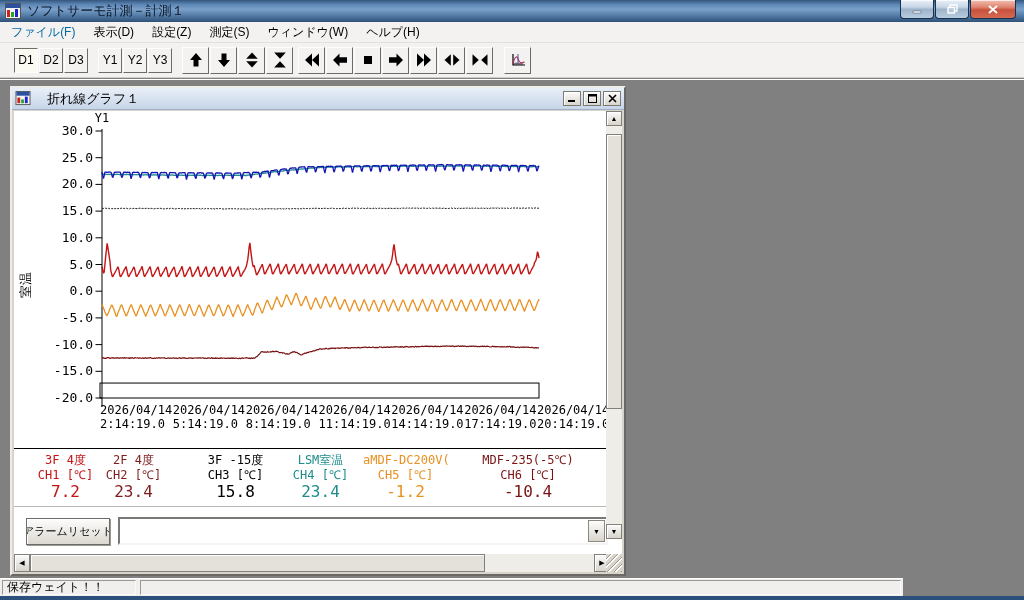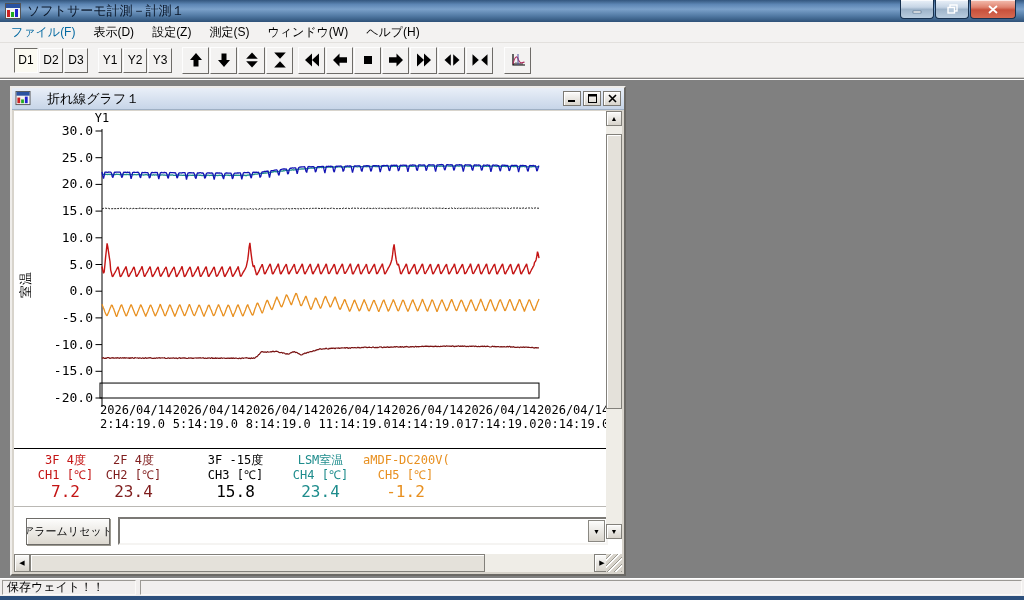--- a/index.html
+++ b/index.html
@@ -120,21 +120,21 @@
   .sthumb {
     position:absolute; background:#e4e1da; border:1px solid #82807a;
     box-shadow:inset 1px 1px 0 #fff;
   }
   .grip {
     position:absolute; right:0; bottom:0; width:16px; height:18px; background:#d8d4cc;
     background-image:repeating-linear-gradient(135deg,transparent 0 3px,#9a988f 3px 4px,#fff 4px 5px);
   }
   
   .statusbar {
-    position:absolute; left:0; bottom:4px; width:1024px; height:18px;
+    position:absolute; left:0; bottom:4px; width:903px; height:18px;
     background:#f1efee; border-top:1px solid #fff; display:flex; padding:1px 2px;
   }
   .spanel {
     border:1px solid; border-color:#9b9994 #fbfaf8 #fbfaf8 #9b9994;
     font-size:12px; color:#000; padding:0 4px; display:flex; align-items:center;
     white-space:nowrap; overflow:hidden;
   }
   .spanel.p1 { width:134px; }
   .spanel.p2 { flex:1; margin-left:4px; }
   .bottom-edge { position:absolute; left:0; bottom:0; width:1024px; height:4px; background:#2c4f7c; }
@@ -362,20 +362,25 @@
             <div class="lcol" style="left: 264px; width: 85px; color: rgb(30, 140, 140);">
               <div class="lname">LSM室温</div>
               <div class="lch">CH4 [℃]</div>
               <div class="lval">23.4</div>
             </div>
             <div class="lcol" style="left: 349px; width: 85px; color: rgb(232, 144, 32);">
               <div class="lname">aMDF-DC200V(+7</div>
               <div class="lch">CH5 [℃]</div>
               <div class="lval">-1.2</div>
             </div>
+            <div class="lcol" style="left: 434px; width: 160px; color: rgb(122, 20, 20);">
+              <div class="lname">MDF-235(-5℃)</div>
+              <div class="lch">CH6 [℃]</div>
+              <div class="lval">-10.4</div>
+            </div>
           </div>
         <div class="alarm-btn">アラームリセット</div>
         <div class="combo">
           <span></span>
           <div class="combo-arrow">
             <span>▼</span>
           </div>
         </div>
       </div>
 

